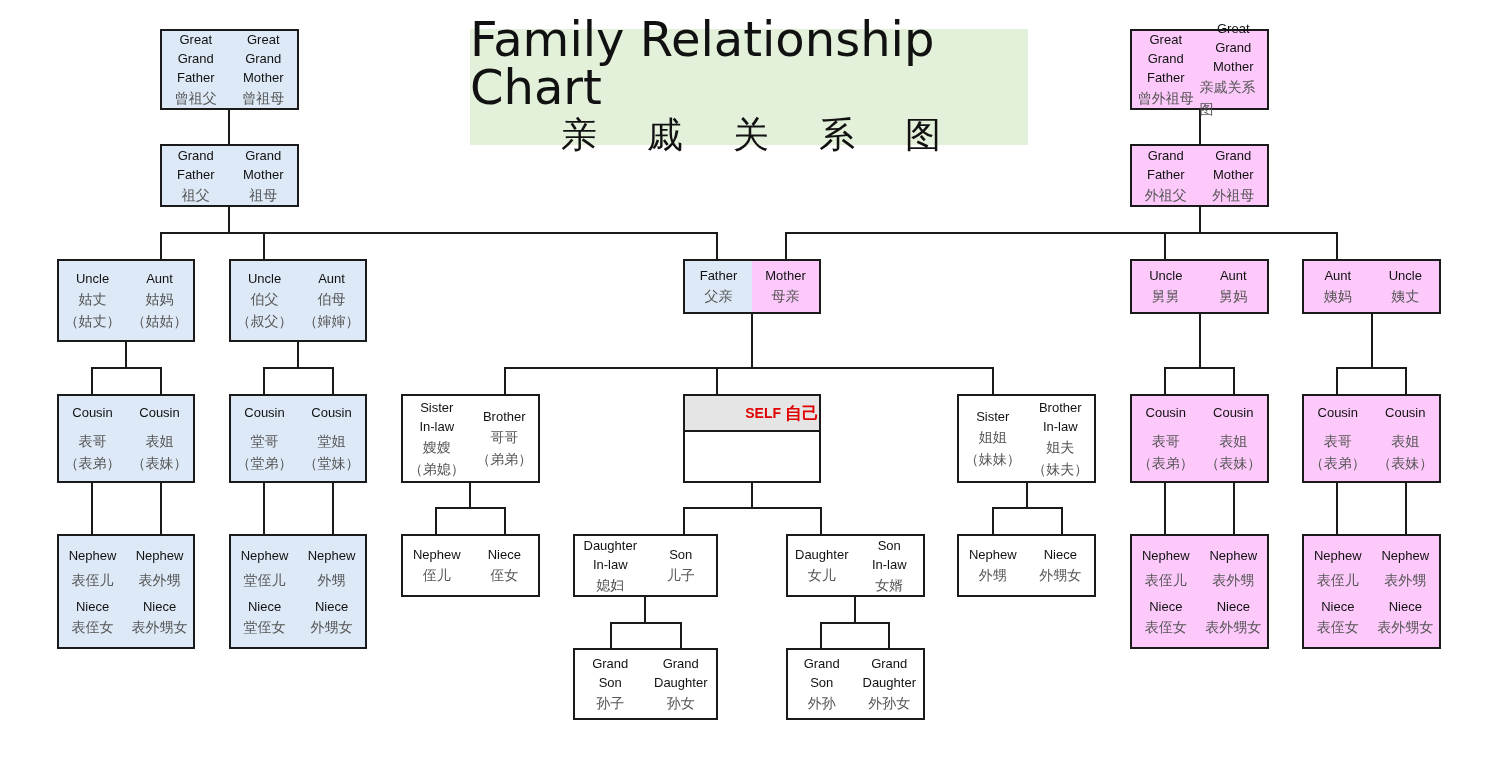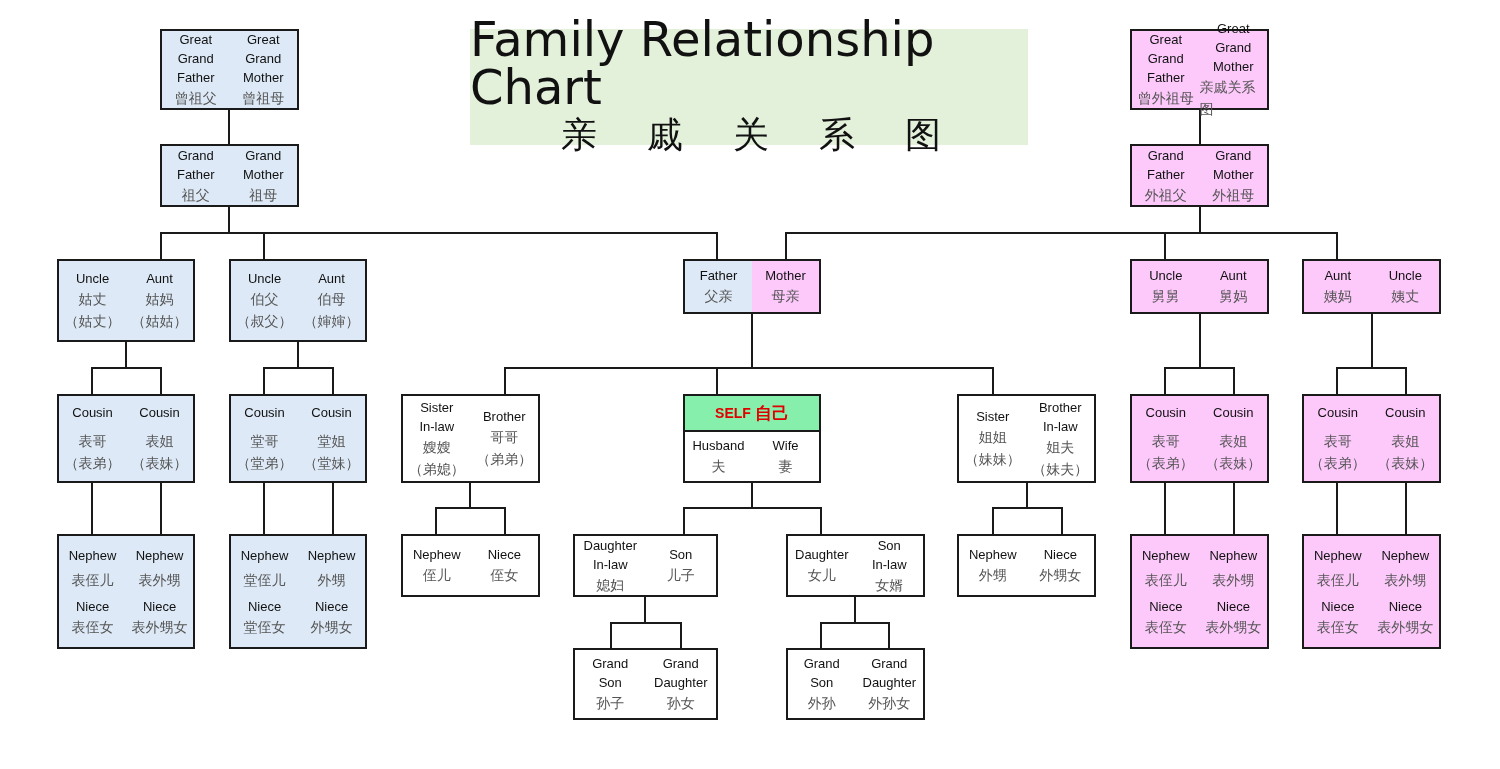--- a/index.html
+++ b/index.html
@@ -10,21 +10,21 @@
   .pink{background:#fdc9fb;}
   .white{background:#fff;}
   .col{flex:1;display:flex;flex-direction:column;align-items:center;justify-content:center;}
   .en{font-size:13px;line-height:19px;color:#111;}
   .zh{font-size:14px;line-height:22px;color:#555;font-family:"DejaVu Serif","Liberation Serif",serif;}
   .gap{height:8px;}
   .title-box{position:absolute;left:470px;top:29px;width:558px;height:116px;background:#e3f0da;display:flex;flex-direction:column;align-items:center;justify-content:center;}
   .title-en{font-size:48px;line-height:48px;color:#111;font-family:"DejaVu Sans","Liberation Sans",sans-serif;}
   .title-zh{font-size:36px;line-height:48px;letter-spacing:50px;margin-left:54px;color:#111;font-family:"DejaVu Serif","Liberation Serif",serif;}
   .self-box{flex-direction:column;}
-  .self-head{height:34px;background:#86efac;border-bottom:2px solid #1a1a1a;display:flex;align-items:center;justify-content:center;color:#e00000;font-weight:bold;font-size:14px;}
+  .self-head{height:34px;background:#e5e5e5;border-bottom:2px solid #1a1a1a;display:flex;align-items:center;justify-content:flex-end;color:#e00000;font-weight:bold;font-size:14px;}
   .self-head .zh-red{font-size:17px;margin-left:4px;font-family:"DejaVu Sans",sans-serif;}
   .self-body{flex:1;display:flex;}
   .half{flex:1;display:flex;flex-direction:column;align-items:center;justify-content:center;}
 </style>
 </head>
 <body>
 
 <svg id="lines" xmlns="http://www.w3.org/2000/svg">
     <line x1="229" y1="110" x2="229" y2="144" stroke="#1a1a1a" stroke-width="2" stroke-linecap="square"></line>
     <line x1="229" y1="207" x2="229" y2="233" stroke="#1a1a1a" stroke-width="2" stroke-linecap="square"></line>
@@ -377,30 +377,20 @@
       <span class="en">Niece</span>
       <span class="zh">外甥女</span>
     </div>
   </div>
 
 <div class="box white self-box" style="left:683px;top:394px;width:138px;height:89px;">
   <div class="self-head">
     <span>SELF</span>
     <span class="zh-red">自己</span>
   </div>
-  <div class="self-body">
-    <div class="half">
-        <span class="en">Husband</span>
-        <span class="zh">夫</span>
-      </div>
-    <div class="half">
-        <span class="en">Wife</span>
-        <span class="zh">妻</span>
-      </div>
-  </div>
 </div>
 
 <div class="box white" style="left:573px;top:534px;width:145px;height:63px;">
     <div class="col">
       <span class="en">Daughter</span>
       <span class="en">In-law</span>
       <span class="zh">媳妇</span>
     </div>
     <div class="col">
       <span class="en">Son</span>

